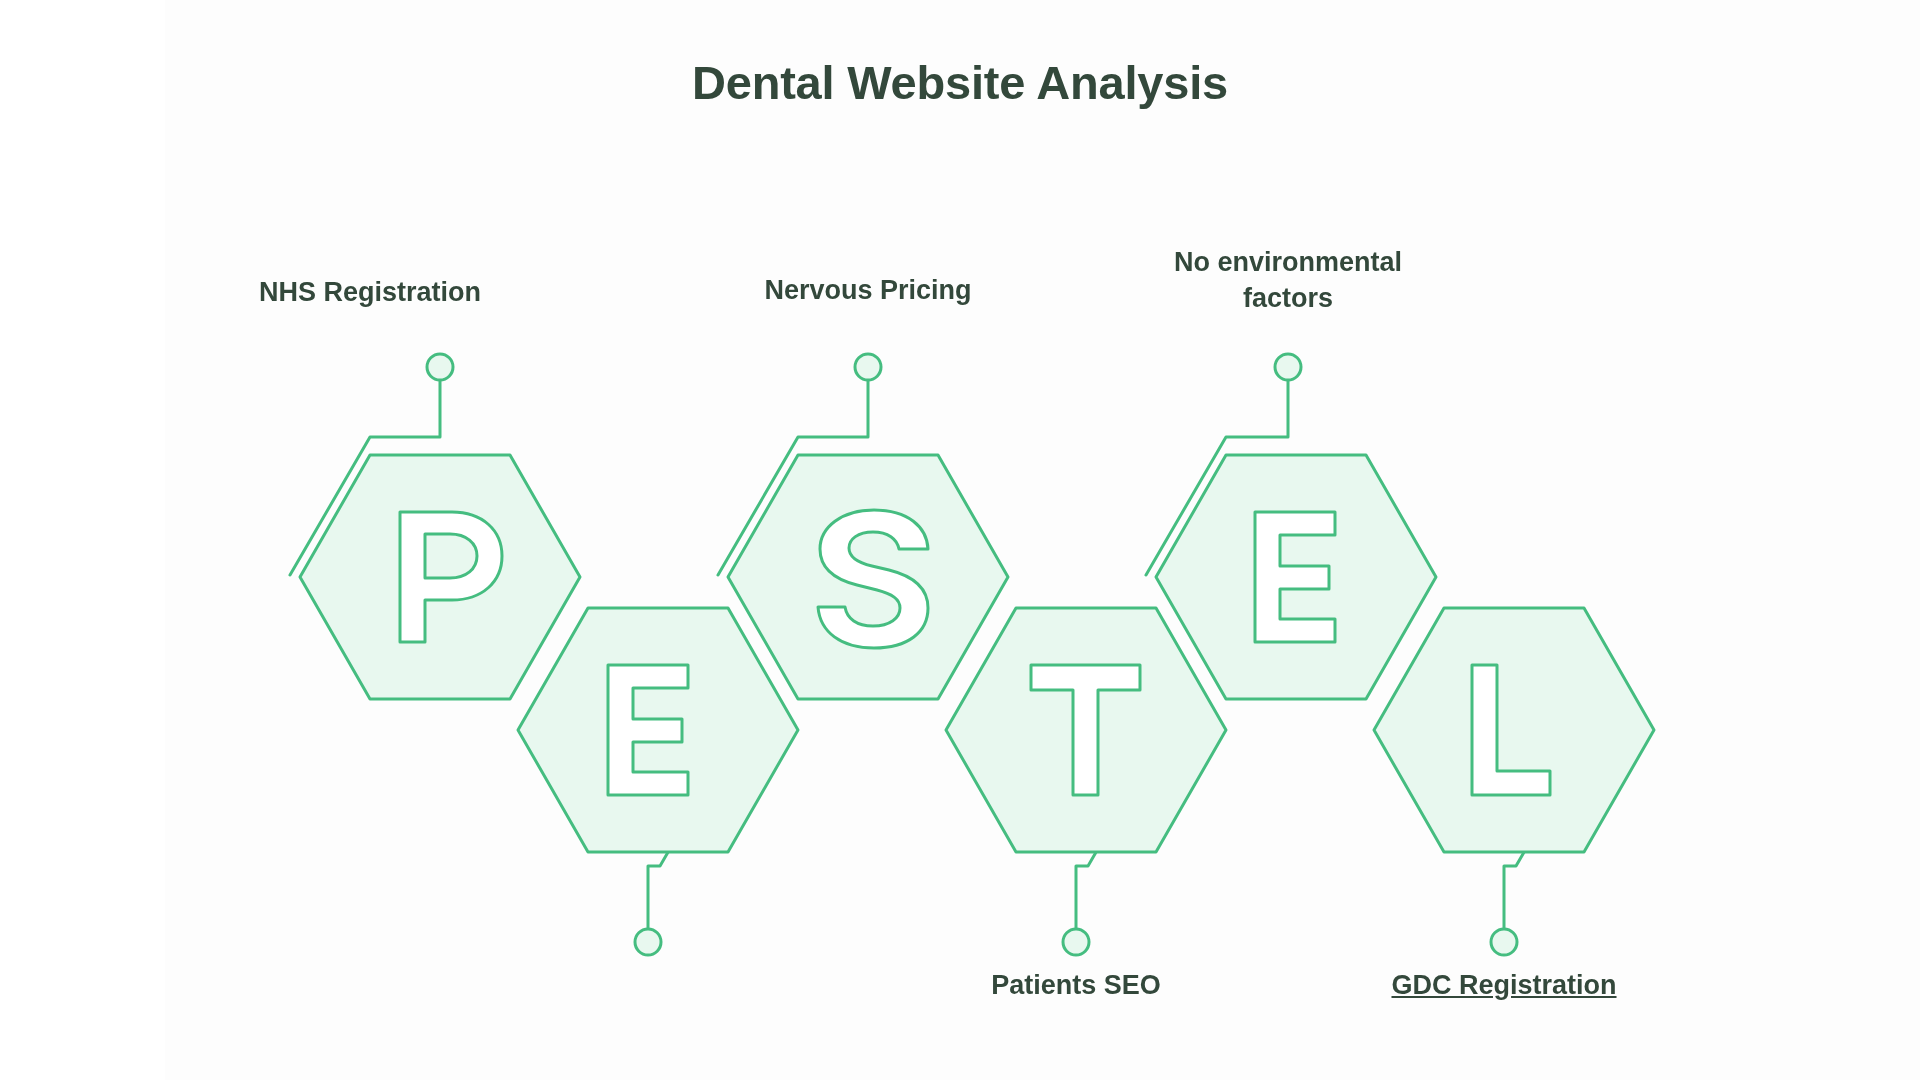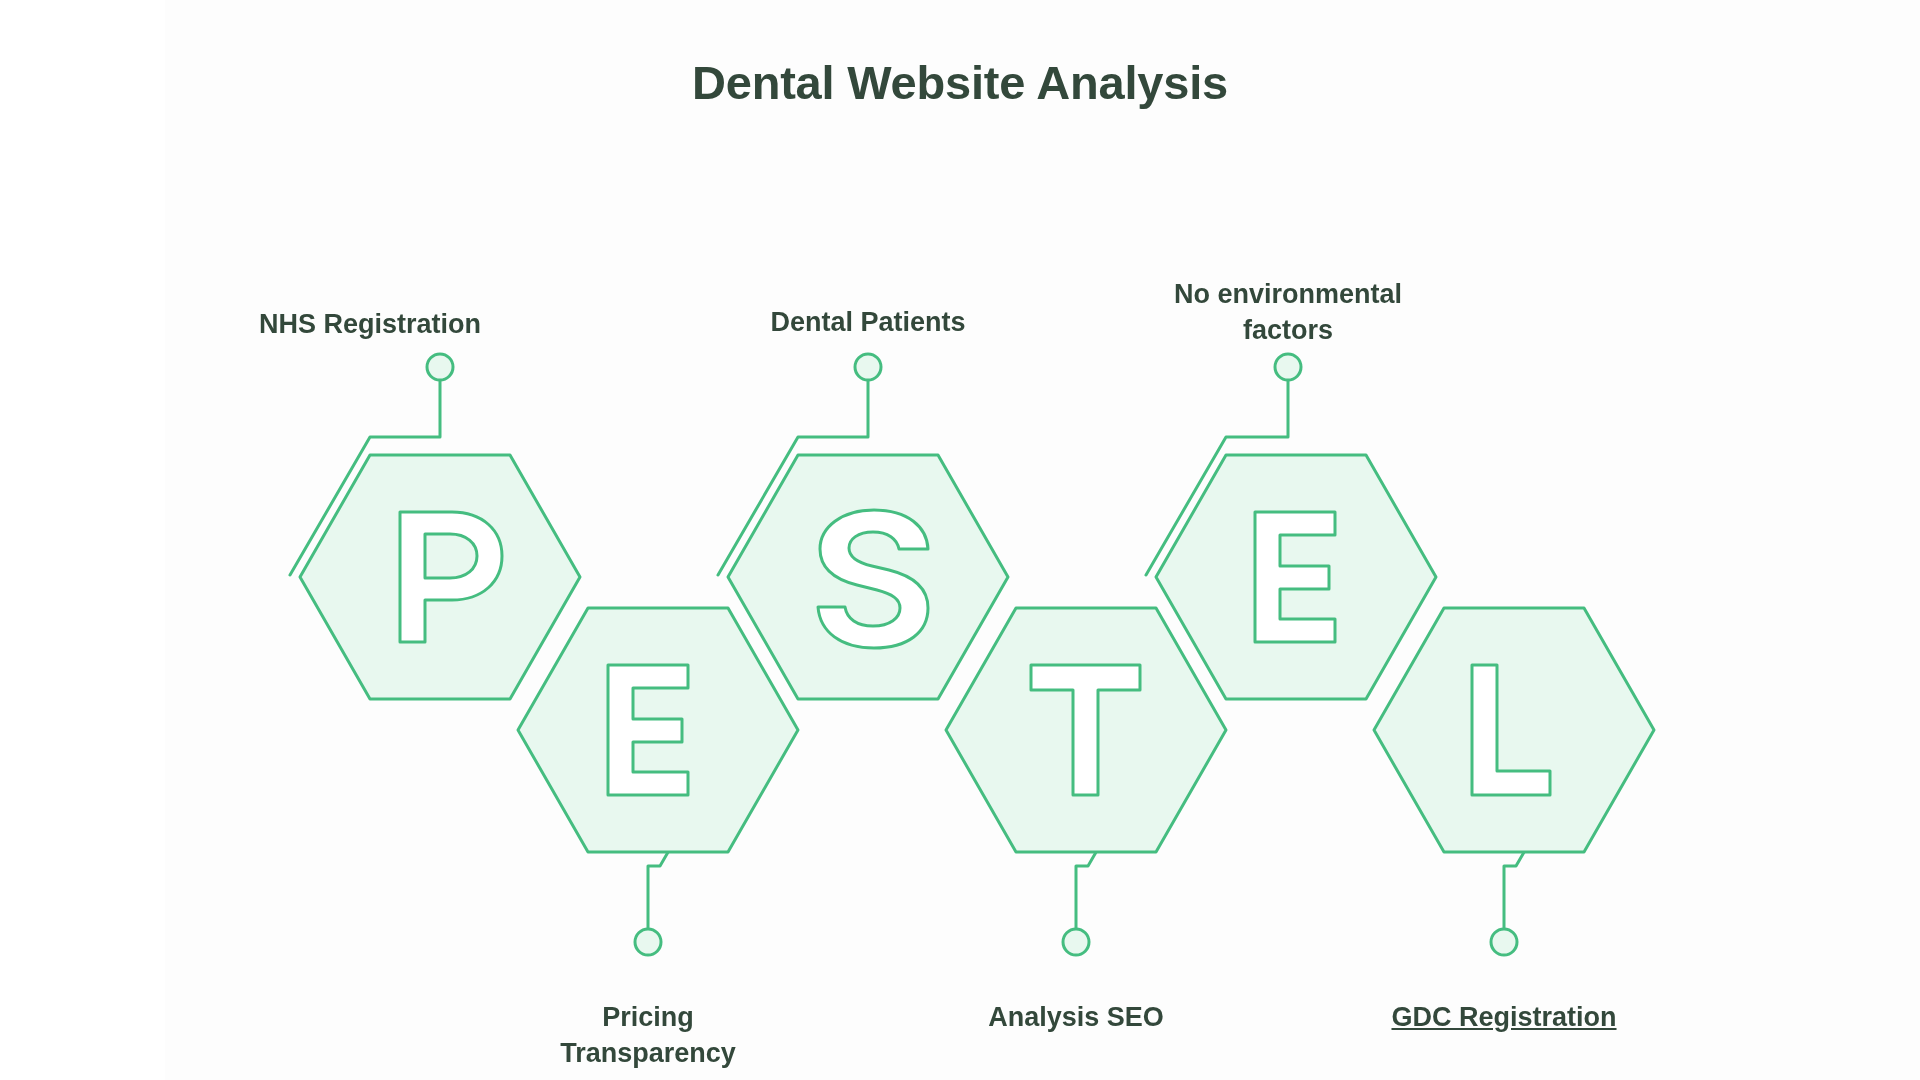--- a/index.html
+++ b/index.html
@@ -48,21 +48,20 @@
   }
   .node-label {
     position: absolute;
     text-align: center;
     font-size: 27px;
     font-weight: bold;
     color: #33483b;
     line-height: 1.32;
     font-family: "Liberation Sans", sans-serif;
     white-space: pre-line;
-    margin-top: 32px;
   }
 </style>
 </head>
 <body>
 
 <div id="stage">
 
   <div id="canvas-area"></div>
 
   <div id="title">Dental Website Analysis</div>
@@ -122,25 +121,23 @@
       <circle cx="1504" cy="942" r="13" fill="#e8f8ef" stroke="#45bd80" stroke-width="3"></circle>
       <polygon points="1444,608 1584,608 1654,730 1584,852 1444,852 1374,730" fill="#e8f8ef" stroke="#45bd80" stroke-width="3" stroke-linejoin="round"></polygon>
       <path d="M 1472 665 L 1472 795 L 1550 795 L 1550 771 L 1497 771
                L 1497 665 Z" fill="#ffffff" stroke="#45bd80" stroke-width="3" stroke-linejoin="round"></path>
     </g>
 
   </svg>
 
   <div class="node-label" style="left:170px; top:275px; width:400px;">NHS Registration</div>
 
-  <div class="node-label" style="left:448px; top:968px; width:400px;">Pricing
-Transparency</div>
 
-  <div class="node-label" style="left:668px; top:273px; width:400px;">Dental Patients</div>
+  <div class="node-label" style="left:668px; top:273px; width:400px;">Nervous Pricing</div>
 
-  <div class="node-label" style="left:876px; top:968px; width:400px;">Analysis SEO</div>
+  <div class="node-label" style="left:876px; top:968px; width:400px;">Patients SEO</div>
 
   <div class="node-label" style="left:1088px; top:245px; width:400px;">No environmental
 factors</div>
 
   <div class="node-label" style="left:1304px; top:968px; width:400px;text-decoration:underline;">GDC Registration</div>
 
 </div>
 
 </body></html>

